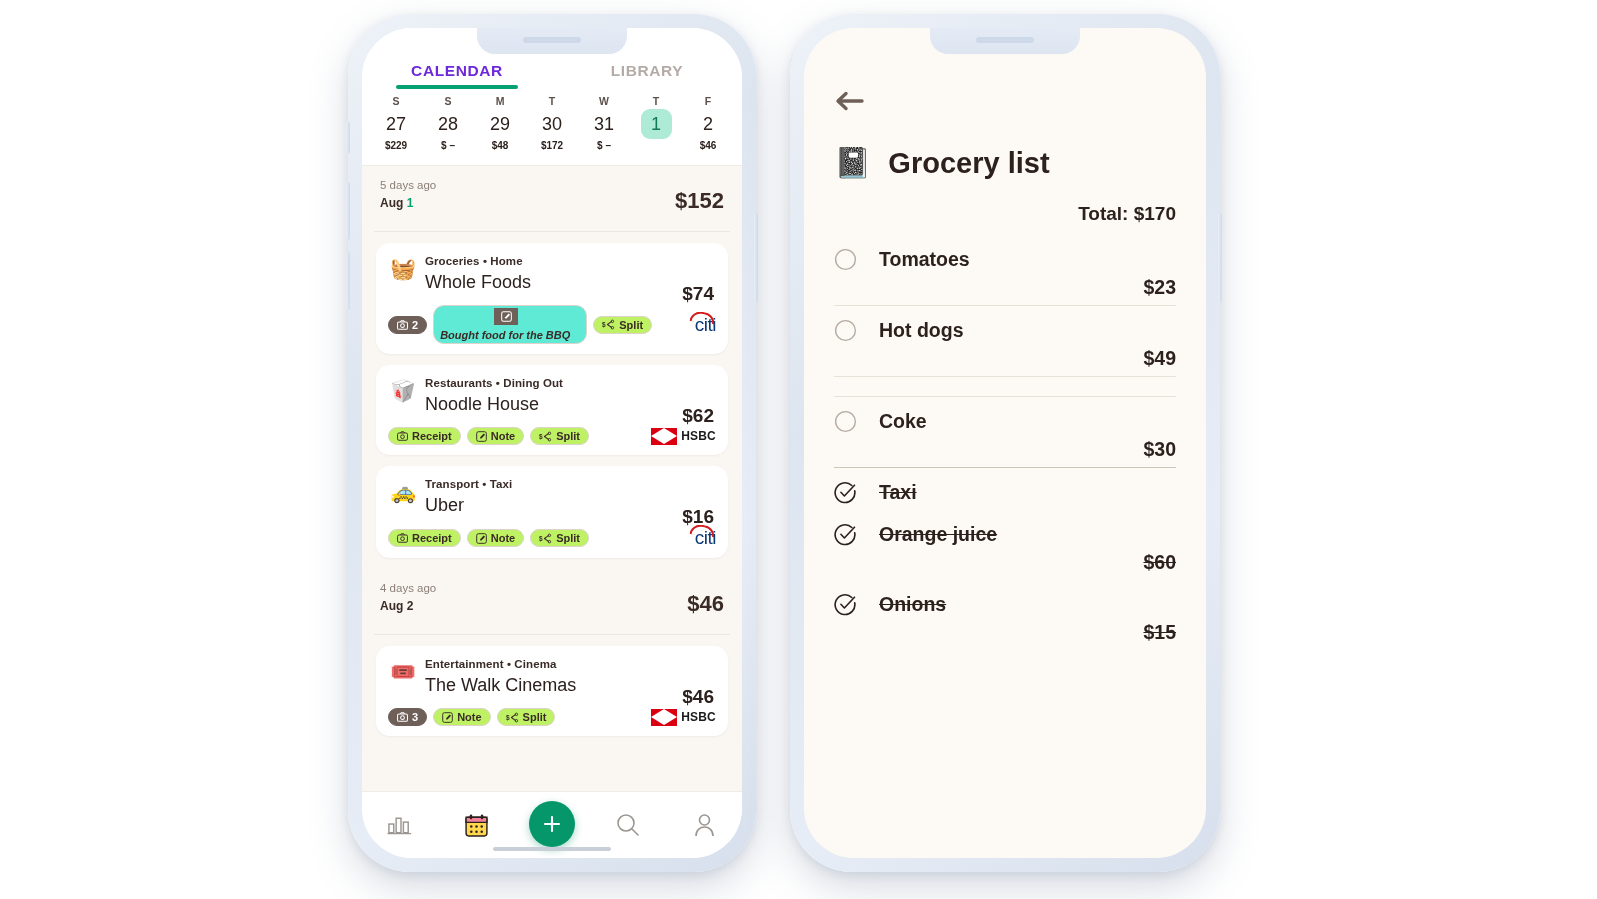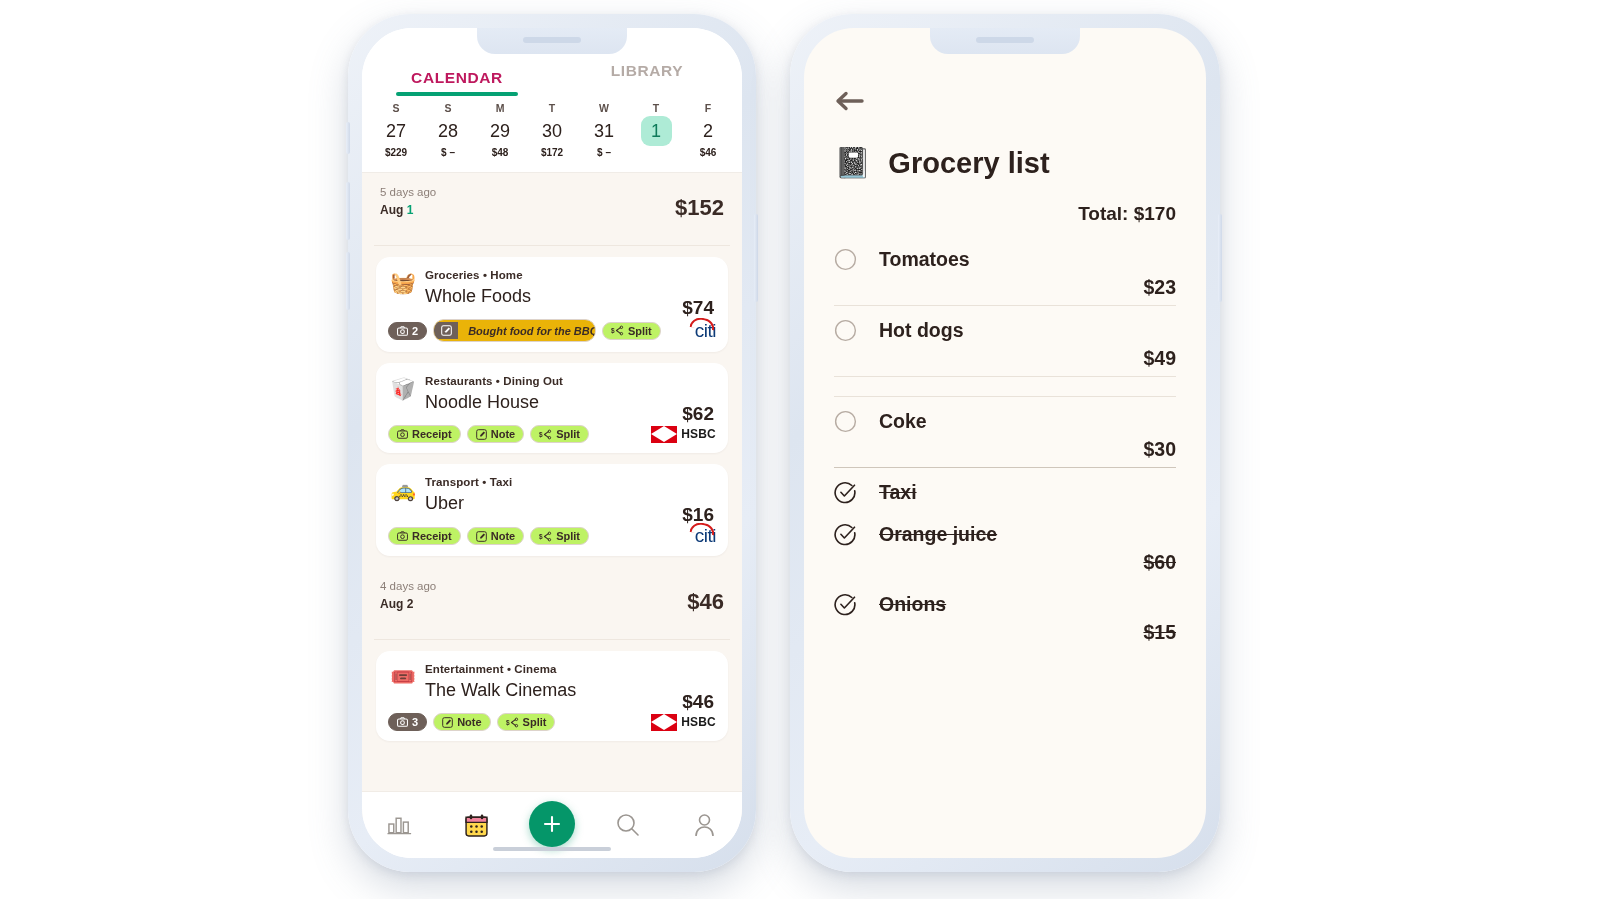--- a/index.html
+++ b/index.html
@@ -88,21 +88,21 @@
   .tab {
     flex: 1;
     text-align: center;
     font-size: 15.5px;
     font-weight: bold;
     letter-spacing: 0.6px;
     color: #b5aba6;
     padding-bottom: 9px;
     position: relative;
   }
-  .tab.active { color: #be185d; margin-top: 7px; }
+  .tab.active { color: #6d28d9; }
   .tab.active::after {
     content: "";
     position: absolute;
     left: 18%;
     right: 18%;
     bottom: 0;
     height: 4px;
     border-radius: 3px;
     background: #05a173;
   }
@@ -154,21 +154,21 @@
     flex: 1;
     background: #faf6f1;
     overflow: hidden;
     position: relative;
   }
   .daygroup { padding: 0 12px; }
   .dayhead {
     display: flex;
     align-items: flex-end;
     justify-content: space-between;
-    padding: 12px 6px 24px 6px;
+    padding: 12px 6px 17px 6px;
     border-bottom: 1px solid #eee7df;
   }
   .dayhead .left .ago { font-size: 11.5px; color: #8c7f78; line-height: 15px; }
   .dayhead .left .date {
     font-size: 12px; font-weight: bold; color: #3a2b26; line-height: 21px;
   }
   .dayhead .left .date .d { color: #05a173; }
   .dayhead .total { font-size: 22px; font-weight: bold; color: #3a2b26; }
 
   .card {
@@ -204,22 +204,22 @@
   .chip {
     display: inline-flex; align-items: center; gap: 4px;
     border: 1px solid #ddd3cb; border-radius: 11px;
     padding: 2px 8px; font-size: 11px; color: #3a2b26;
     font-weight: 600; background: #bef264; white-space: nowrap;
   }
   .chip.filled {
     background: #6e6059; border-color: #6e6059; color: #ffffff;
   }
   .chip.note-filled {
-    background: #eab308; border-color: #ddd3cb;
-    padding-left: 0; overflow: hidden;
+    background: #5eead4; border-color: #ddd3cb;
+    padding-left: 0; overflow: hidden; flex-direction: column;
   }
   .chip.note-filled .nbadge {
     background: #6e6059; color: #fff; padding: 3px 6px 3px 7px;
     display: inline-flex; align-items: center; height: 100%;
   }
   .chip.note-filled .ntext {
     font-style: italic; font-weight: 600; padding: 0 8px 0 6px; color:#3a2b26;
   }
   .bank {
     margin-left: auto; display: flex; align-items: center; gap: 4px;

